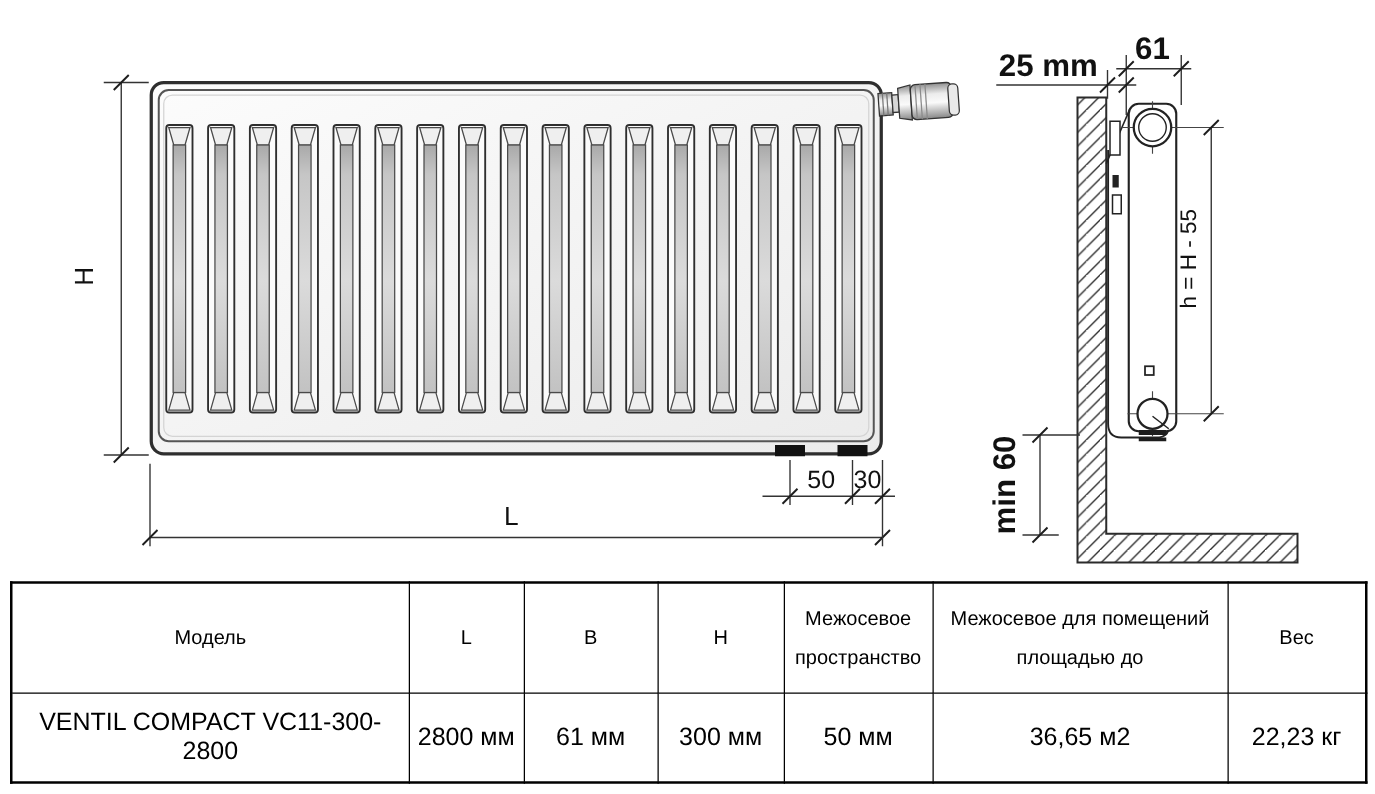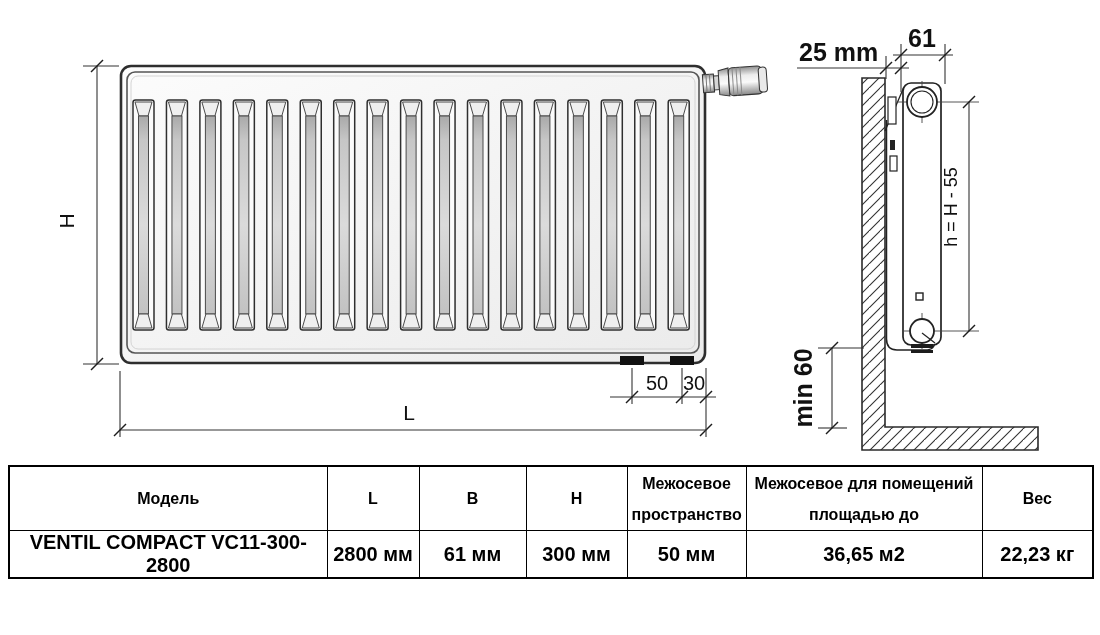--- a/index.html
+++ b/index.html
@@ -15,21 +15,21 @@
   .lbl    { font-size:21px; }
   .lbl2   { font-size:20px; }
   .lblBig { font-size:25px; font-weight:600; }
   .lblMed { font-size:18px; }
 
   
   .spec-table { position:absolute; left:8px; top:465px; width:1084px;
                 border-collapse:collapse; table-layout:fixed; background:#fff;
                 color:#000; border:2px solid #000; }
   .spec-table th, .spec-table td { border:1.5px solid #000; text-align:center;
-                font-weight:700; padding:0 4px; }
+                font-weight:400; padding:12px 4px; }
   .spec-table th { height:63px; font-size:16px; line-height:31px; vertical-align:middle; }
   .spec-table td { height:23px; font-size:20px; }
 </style>
 </head>
 <body>
 
 <div class="page">
 
 <svg class="drawing" width="1100" height="462" viewBox="0 0 1100 462" xmlns="http://www.w3.org/2000/svg">
   <defs>

